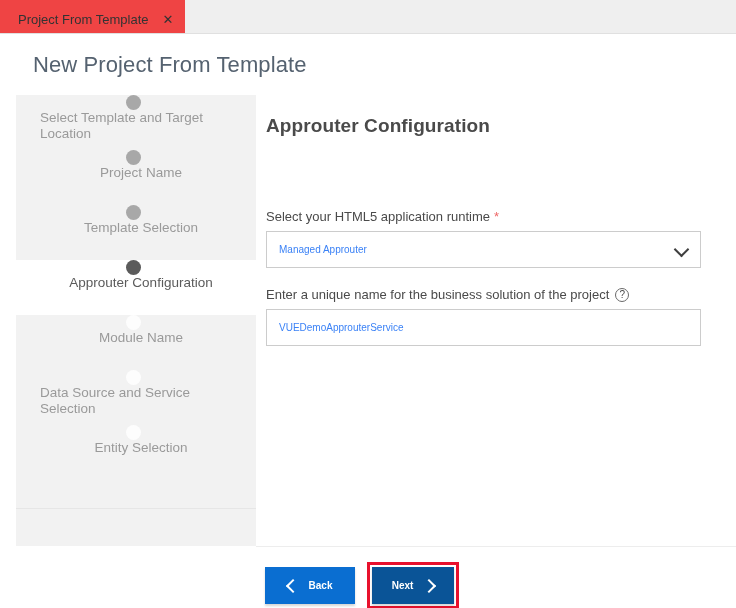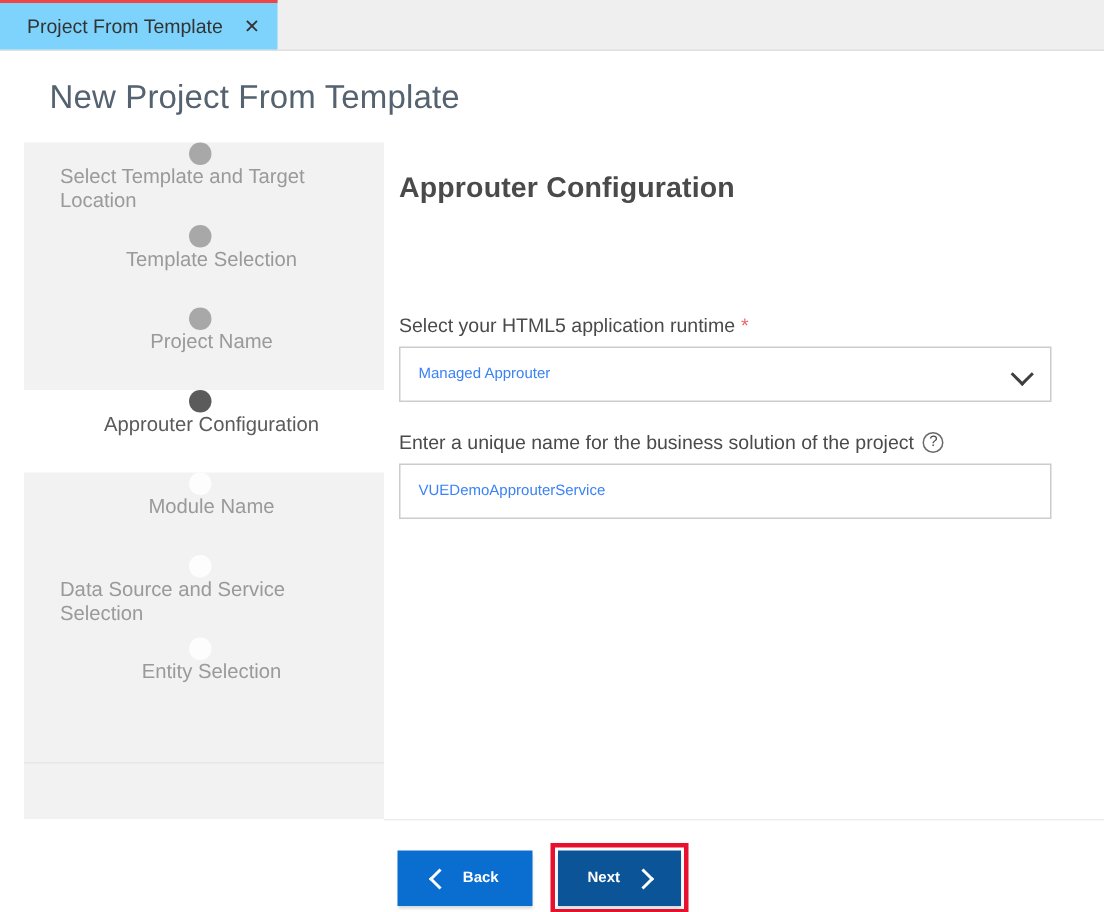--- a/index.html
+++ b/index.html
@@ -36,23 +36,23 @@
     color: #666666;
     box-sizing: border-box;
     white-space: nowrap;
   }
   .tab.inactive {
     background: #efefef;
     padding-right: 26px;
     padding-left: 14px;
   }
   .tab.active {
-    background: #7dd3fc;
+    background: #ef4444;
     color: #333333;
-    border-top: 2px solid #ef4444;
+    border-top: 6px solid #ef4444;
     padding: 0 12px 0 18px;
   }
   .tab-label { line-height: 1; }
   .tab-close {
     margin-left: 14px;
     font-size: 13px;
     color: #333333;
     line-height: 1;
     font-family: "Liberation Sans", sans-serif;
   }
@@ -264,26 +264,26 @@
 
   <div class="sidebar">
 
     <div class="step done">
       <span class="step-dot"></span>
       <span class="step-label">Select Template and Target Location</span>
     </div>
 
     <div class="step done">
       <span class="step-dot"></span>
+      <span class="step-label">Project Name</span>
+    </div>
+
+    <div class="step done">
+      <span class="step-dot"></span>
       <span class="step-label">Template Selection</span>
-    </div>
-
-    <div class="step done">
-      <span class="step-dot"></span>
-      <span class="step-label">Project Name</span>
     </div>
 
     <div class="step active">
       <span class="step-dot"></span>
       <span class="step-label">Approuter Configuration</span>
     </div>
 
     <div class="step todo">
       <span class="step-dot"></span>
       <span class="step-label">Module Name</span>

